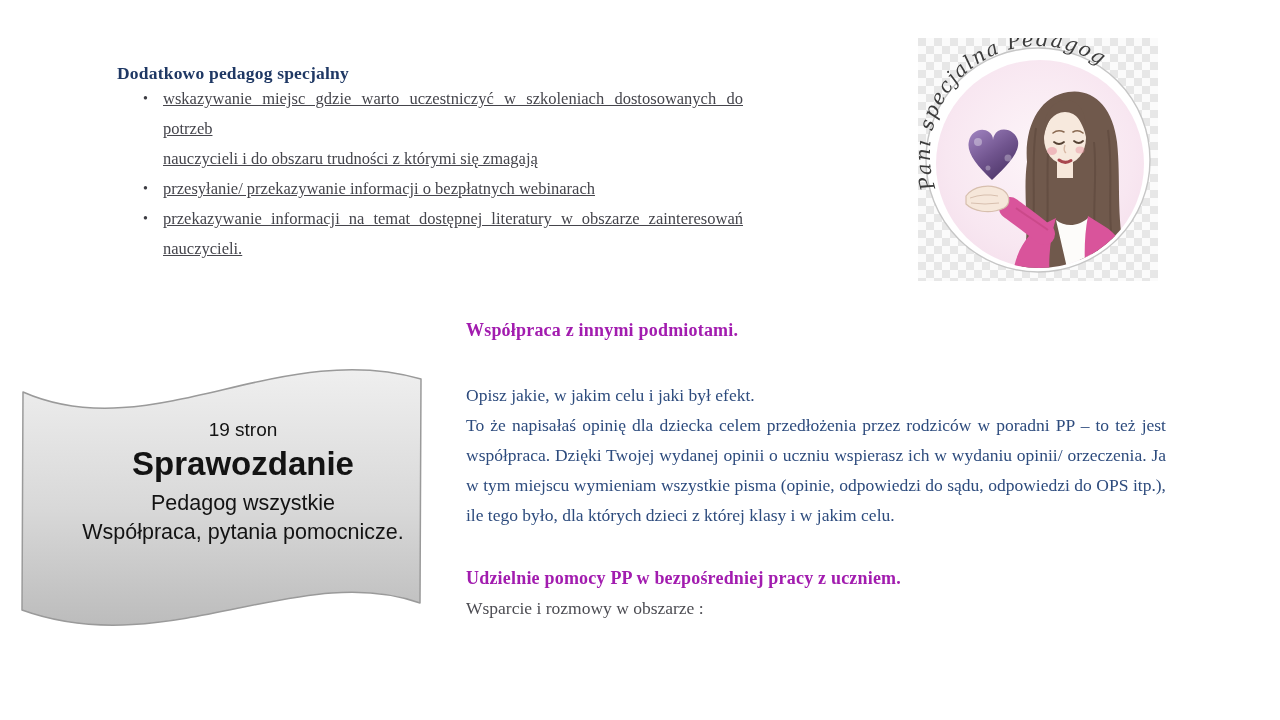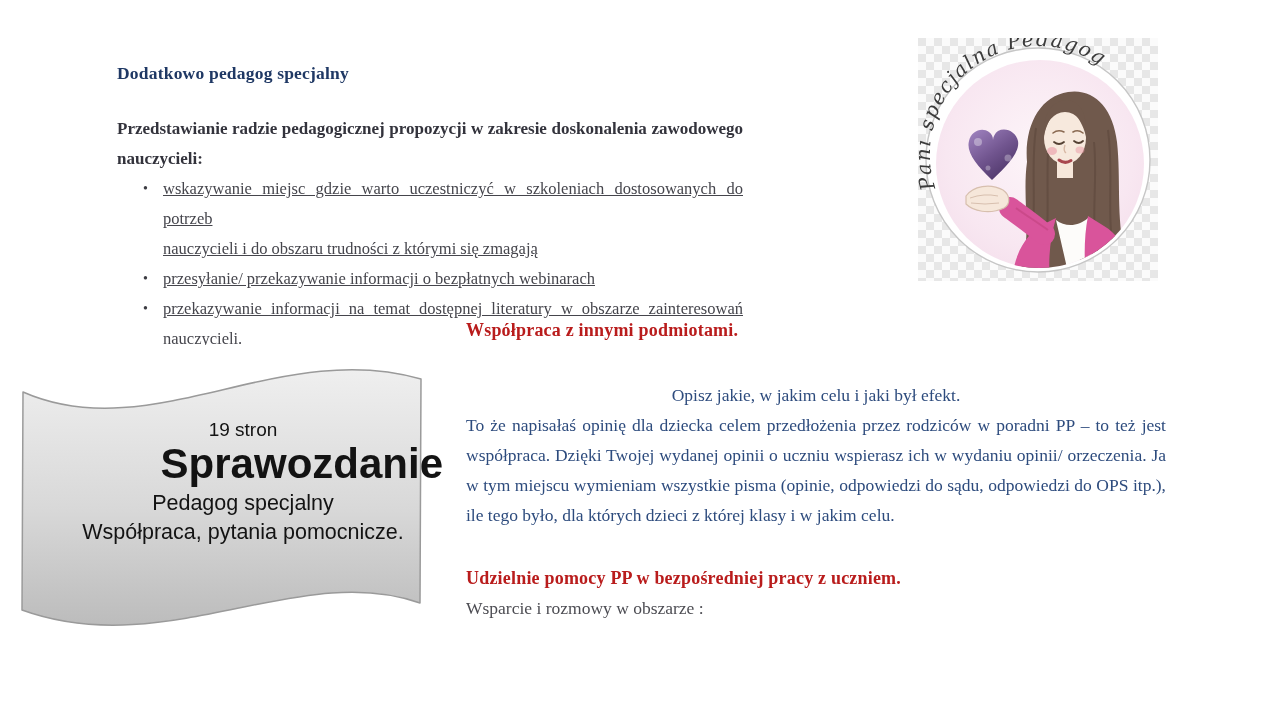--- a/index.html
+++ b/index.html
@@ -20,50 +20,46 @@
   .doc-line{line-height:30px;font-size:17px;}
   .jline{text-align:justify;text-align-last:justify;}
   .bullet-row{display:flex;line-height:30px;font-size:16.5px;}
   .bullet-dot{width:20px;flex:0 0 20px;margin-left:26px;color:#3c3c42;font-size:14px;}
   .bullet-body{flex:1;text-decoration:underline;}
   
   .doc-right{
     position:absolute;left:466px;top:318px;width:700px;color:#2d4b7d;
   }
   .doc-right .doc-h2{
-    font-size:18px;font-weight:bold;color:#b91c1c;line-height:24px;letter-spacing:.2px;
+    font-size:18px;font-weight:bold;color:#a21caf;line-height:24px;letter-spacing:.2px;
   }
-  .doc-right .lead{margin-top:38px;line-height:30px;font-size:17.5px;text-align:center;}
+  .doc-right .lead{margin-top:38px;line-height:30px;font-size:17.5px;}
   .doc-right .para .doc-line{font-size:17.5px;}
   .doc-right .h2-second{margin-top:36px;}
   .doc-right .subline{margin-top:6px;color:#4c4c52;font-size:17.5px;line-height:24px;}
   
   .banner-svg{position:absolute;left:10px;top:350px;}
   .banner-text{
     position:absolute;left:43px;top:415px;width:400px;text-align:center;
     font-family:"Liberation Sans", sans-serif;color:#131313;
   }
   .banner-text .b-pages{font-size:19px;line-height:30px;}
-  .banner-text .b-title{font-size:42px;font-weight:bold;line-height:38px;text-align:right;}
+  .banner-text .b-title{font-size:33px;font-weight:bold;line-height:38px;}
   .banner-text .b-sub{font-size:21.5px;line-height:29px;}
   .banner-text .b-sub.first{margin-top:6px;}
   
   .logo-svg{position:absolute;left:918px;top:38px;}
 </style>
 </head>
 <body>
 
 <div class="slide">
 
   <section class="doc-left">
     <div class="doc-h1">Dodatkowo pedagog specjalny</div>
-    <div class="doc-intro">
-      <div class="doc-line jline">Przedstawianie radzie pedagogicznej propozycji w zakresie doskonalenia zawodowego</div>
-      <div class="doc-line">nauczycieli:</div>
-    </div>
     <div>
       <div class="bullet-row">
         <span class="bullet-dot">•</span>
         <span class="bullet-body">
           <span style="display:block" class="jline">wskazywanie miejsc gdzie warto uczestniczyć w szkoleniach dostosowanych do potrzeb</span>
           <span style="display:block">nauczycieli i do obszaru trudności z którymi się zmagają</span>
         </span>
       </div>
       <div class="bullet-row">
         <span class="bullet-dot">•</span>
@@ -103,21 +99,21 @@
     </defs>
     <path d="M 13,42
              C 140,98 270,-12 411,29
              L 410,253
              C 290,210 155,312 12,260
              Z" fill="url(#waveGrad)" stroke="#9a9a9a" stroke-width="1.5" stroke-linejoin="round"></path>
   </svg>
   <div class="banner-text">
     <div class="b-pages">19 stron</div>
     <div class="b-title">Sprawozdanie</div>
-    <div class="b-sub first">Pedagog specjalny</div>
+    <div class="b-sub first">Pedagog wszystkie</div>
     <div class="b-sub">Współpraca, pytania pomocnicze.</div>
   </div>
 
   <svg class="logo-svg" width="240" height="243" viewBox="0 0 240 243">
     <defs>
       <pattern id="checker" width="16" height="16" patternUnits="userSpaceOnUse">
         <rect width="16" height="16" fill="#fbfbfb"></rect>
         <rect x="0" y="0" width="8" height="8" fill="#e7e7e7"></rect>
         <rect x="8" y="8" width="8" height="8" fill="#e7e7e7"></rect>
       </pattern>

